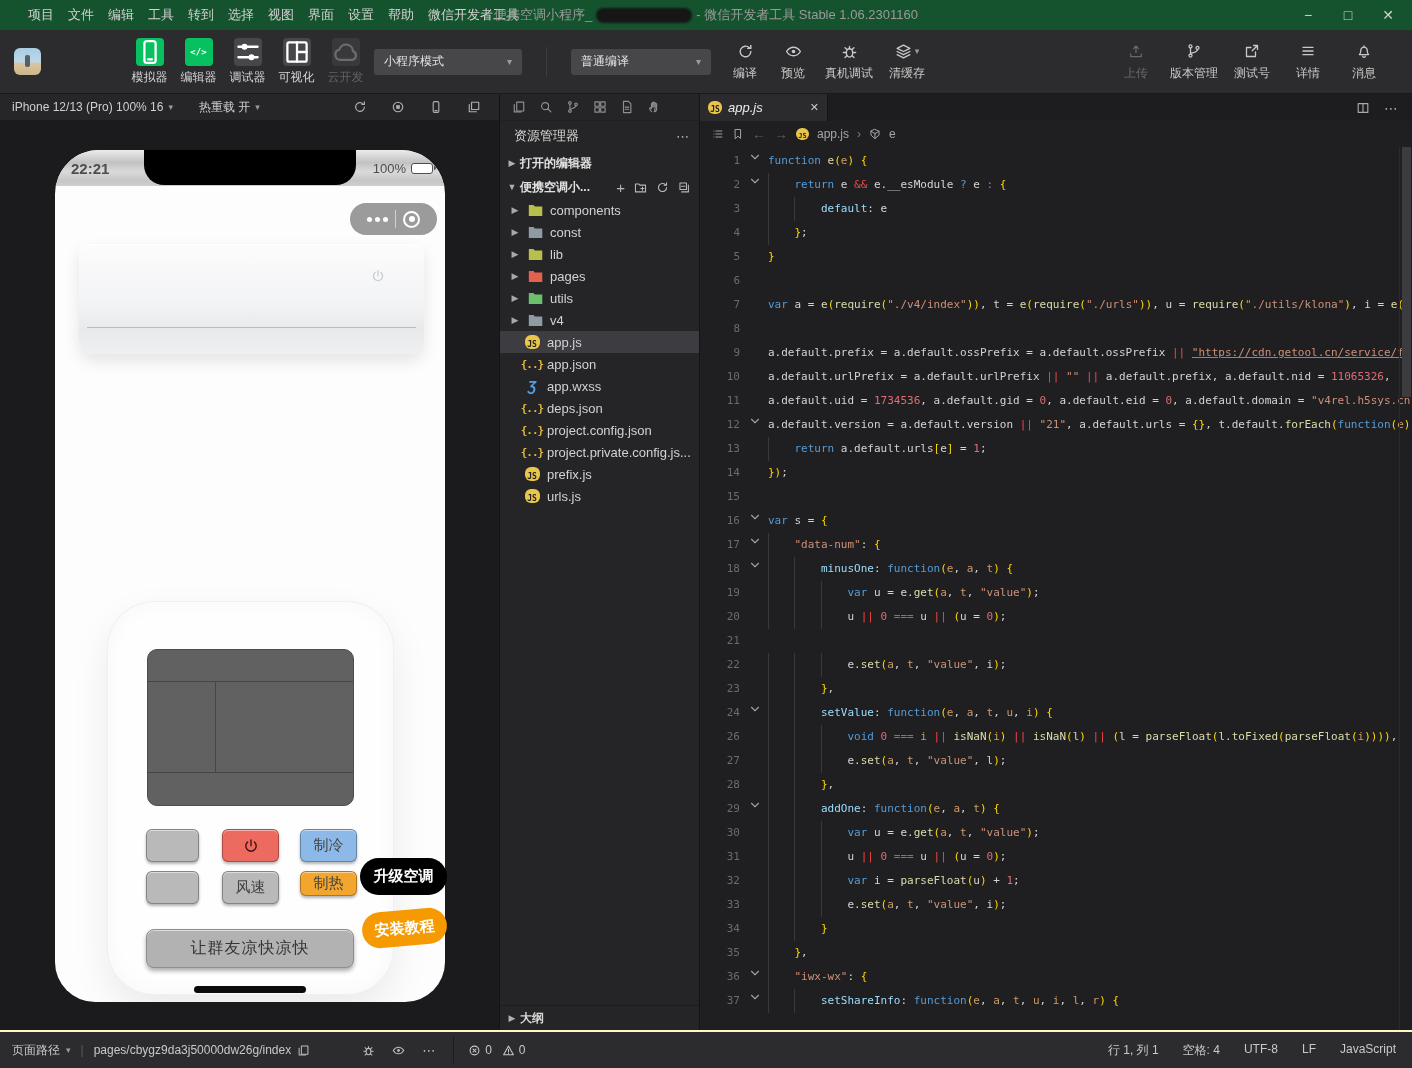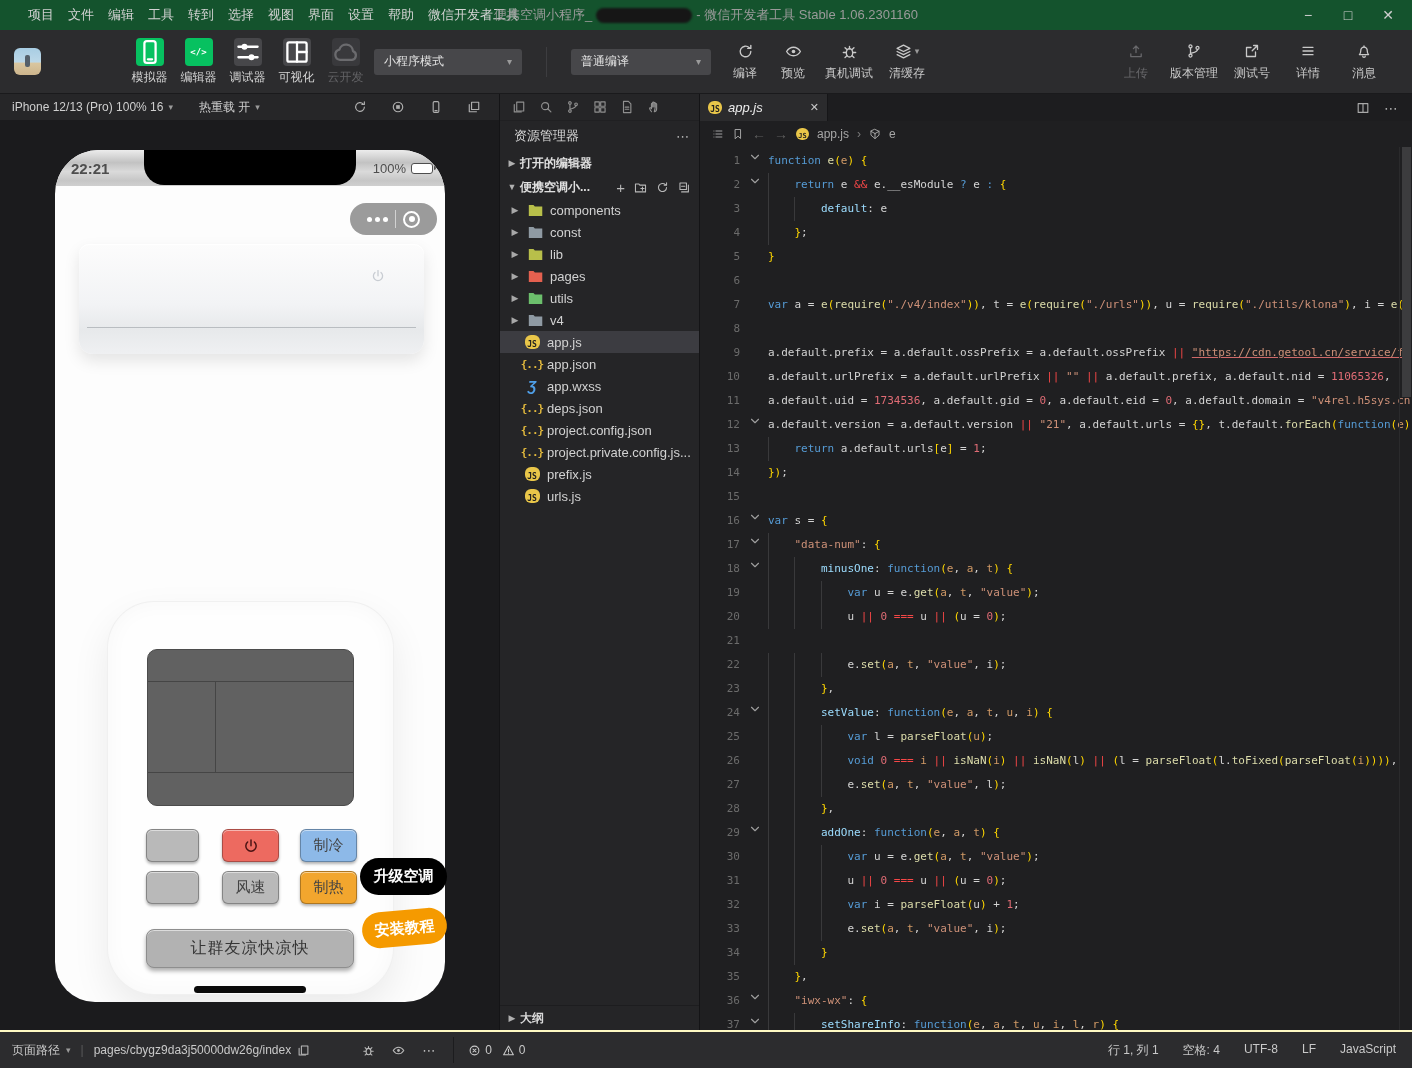--- a/index.html
+++ b/index.html
@@ -457,21 +457,21 @@
                     <g fill="none" stroke="currentColor" stroke-width="1.3" stroke-linecap="round" stroke-linejoin="round">
                       <path d="M8 2.6v5.2"></path>
                       <path d="M5 4.5a4.6 4.6 0 1 0 6 0"></path>
                     </g>
                   </svg>
                 </span>
               </div>
               <div class="rbtn" style="left: 192px; top: 227px; width: 57px; height: 33px; background: rgb(141, 185, 232);">制冷</div>
               <div class="rbtn" style="left: 38px; top: 269px; width: 53px; height: 33px; background: rgb(185, 185, 185);"></div>
               <div class="rbtn" style="left: 114px; top: 269px; width: 57px; height: 33px; background: rgb(185, 185, 185);">风速</div>
-              <div class="rbtn" style="left: 192px; top: 269px; width: 57px; height: 33px; background: rgb(242, 166, 46);">制热</div>
+              <div class="rbtn" style="left: 192px; top: 269px; width: 57px; height: 25px; background: rgb(242, 166, 46);">制热</div>
             </div>
           <div class="homebar"></div>
         </div>
         <div class="pill pill1" style="background: rgb(0, 0, 0);">升级空调</div>
         <div class="pill pill2" style="background: rgb(245, 154, 0);">安装教程</div>
       </div>
     </div>
 
     <div class="explorer">
       <div class="activity">
@@ -774,21 +774,20 @@
             <div class="cl"><span class="ln">19</span><span class="fold"></span><span class="ct" style="--i: 3;"><span class="tk-k">var </span><span class="tk-d">u = e.</span><span class="tk-fn">get</span><span class="tk-b">(</span><span class="tk-pm">a</span><span class="tk-d">, </span><span class="tk-pm">t</span><span class="tk-d">, </span><span class="tk-s">"value"</span><span class="tk-b">)</span><span class="tk-d">;</span></span></div>
             <div class="cl"><span class="ln">20</span><span class="fold"></span><span class="ct" style="--i: 3;"><span class="tk-d">u </span><span class="tk-o">|| </span><span class="tk-n">0 </span><span class="tk-o">=== </span><span class="tk-d">u </span><span class="tk-o">|| </span><span class="tk-b">(</span><span class="tk-d">u = </span><span class="tk-n">0</span><span class="tk-b">)</span><span class="tk-d">;</span></span></div>
             <div class="cl"><span class="ln">21</span><span class="fold"></span></div>
             <div class="cl"><span class="ln">22</span><span class="fold"></span><span class="ct" style="--i: 3;"><span class="tk-d">e.</span><span class="tk-fn">set</span><span class="tk-b">(</span><span class="tk-pm">a</span><span class="tk-d">, </span><span class="tk-pm">t</span><span class="tk-d">, </span><span class="tk-s">"value"</span><span class="tk-d">, i</span><span class="tk-b">)</span><span class="tk-d">;</span></span></div>
             <div class="cl"><span class="ln">23</span><span class="fold"></span><span class="ct" style="--i: 2;"><span class="tk-b">}</span><span class="tk-d">,</span></span></div>
             <div class="cl"><span class="ln">24</span><span class="fold"><svg viewBox="0 0 16 16">
                   <g fill="none" stroke="currentColor" stroke-width="1.3" stroke-linecap="round" stroke-linejoin="round">
                     <path d="M4 6l4 4 4-4"></path>
                   </g>
                 </svg></span><span class="ct" style="--i: 2;"><span class="tk-pr">setValue</span><span class="tk-d">: </span><span class="tk-k">function</span><span class="tk-b">(</span><span class="tk-pm">e</span><span class="tk-d">, </span><span class="tk-pm">a</span><span class="tk-d">, </span><span class="tk-pm">t</span><span class="tk-d">, </span><span class="tk-pm">u</span><span class="tk-d">, </span><span class="tk-pm">i</span><span class="tk-b">)</span><span class="tk-d"> </span><span class="tk-b">{</span></span></div>
-            <div class="cl"><span class="ln">25</span><span class="fold"></span><span class="ct" style="--i: 3;"><span class="tk-k">var </span><span class="tk-d">l = </span><span class="tk-fn">parseFloat</span><span class="tk-b">(</span><span class="tk-pm">u</span><span class="tk-b">)</span><span class="tk-d">;</span></span></div>
             <div class="cl"><span class="ln">26</span><span class="fold"></span><span class="ct" style="--i: 3;"><span class="tk-k">void </span><span class="tk-n">0 </span><span class="tk-o">=== </span><span class="tk-pm">i</span><span class="tk-d"> </span><span class="tk-o">|| </span><span class="tk-fn">isNaN</span><span class="tk-b">(</span><span class="tk-pm">i</span><span class="tk-b">)</span><span class="tk-d"> </span><span class="tk-o">|| </span><span class="tk-fn">isNaN</span><span class="tk-b">(</span><span class="tk-d">l</span><span class="tk-b">)</span><span class="tk-d"> </span><span class="tk-o">|| </span><span class="tk-b">(</span><span class="tk-d">l = </span><span class="tk-fn">parseFloat</span><span class="tk-b">(</span><span class="tk-d">l.</span><span class="tk-fn">toFixed</span><span class="tk-b">(</span><span class="tk-fn">parseFloat</span><span class="tk-b">(</span><span class="tk-pm">i</span><span class="tk-b">))))</span><span class="tk-d">,</span></span></div>
             <div class="cl"><span class="ln">27</span><span class="fold"></span><span class="ct" style="--i: 3;"><span class="tk-d">e.</span><span class="tk-fn">set</span><span class="tk-b">(</span><span class="tk-pm">a</span><span class="tk-d">, </span><span class="tk-pm">t</span><span class="tk-d">, </span><span class="tk-s">"value"</span><span class="tk-d">, l</span><span class="tk-b">)</span><span class="tk-d">;</span></span></div>
             <div class="cl"><span class="ln">28</span><span class="fold"></span><span class="ct" style="--i: 2;"><span class="tk-b">}</span><span class="tk-d">,</span></span></div>
             <div class="cl"><span class="ln">29</span><span class="fold"><svg viewBox="0 0 16 16">
                   <g fill="none" stroke="currentColor" stroke-width="1.3" stroke-linecap="round" stroke-linejoin="round">
                     <path d="M4 6l4 4 4-4"></path>
                   </g>
                 </svg></span><span class="ct" style="--i: 2;"><span class="tk-pr">addOne</span><span class="tk-d">: </span><span class="tk-k">function</span><span class="tk-b">(</span><span class="tk-pm">e</span><span class="tk-d">, </span><span class="tk-pm">a</span><span class="tk-d">, </span><span class="tk-pm">t</span><span class="tk-b">)</span><span class="tk-d"> </span><span class="tk-b">{</span></span></div>
             <div class="cl"><span class="ln">30</span><span class="fold"></span><span class="ct" style="--i: 3;"><span class="tk-k">var </span><span class="tk-d">u = e.</span><span class="tk-fn">get</span><span class="tk-b">(</span><span class="tk-pm">a</span><span class="tk-d">, </span><span class="tk-pm">t</span><span class="tk-d">, </span><span class="tk-s">"value"</span><span class="tk-b">)</span><span class="tk-d">;</span></span></div>
             <div class="cl"><span class="ln">31</span><span class="fold"></span><span class="ct" style="--i: 3;"><span class="tk-d">u </span><span class="tk-o">|| </span><span class="tk-n">0 </span><span class="tk-o">=== </span><span class="tk-d">u </span><span class="tk-o">|| </span><span class="tk-b">(</span><span class="tk-d">u = </span><span class="tk-n">0</span><span class="tk-b">)</span><span class="tk-d">;</span></span></div>

